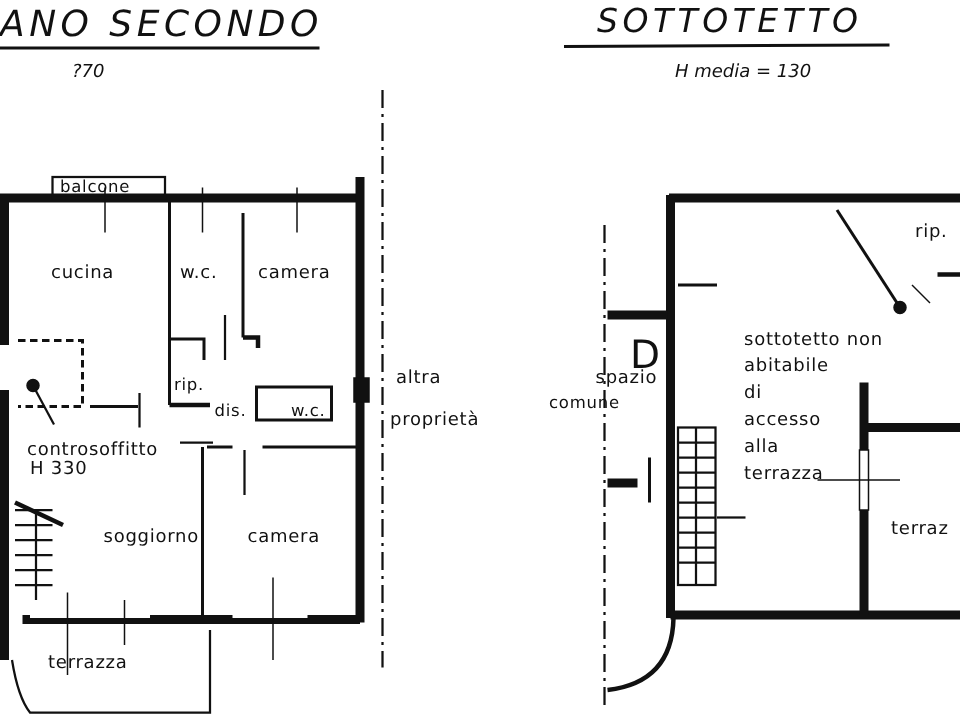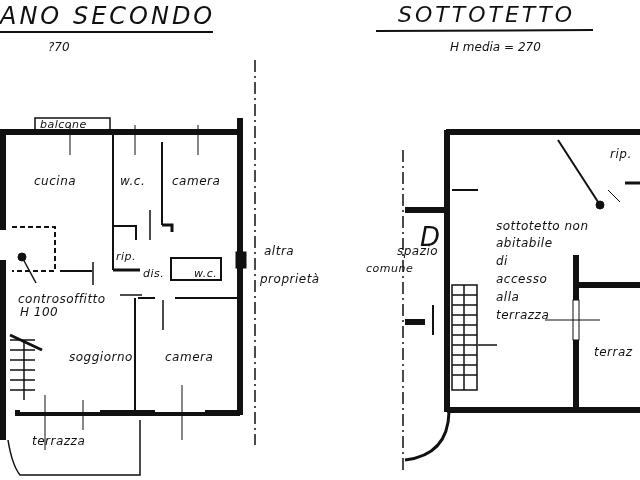--- a/index.html
+++ b/index.html
@@ -1,18 +1,18 @@
 <!DOCTYPE html>
 <html><head>
 <meta charset="utf-8">
 <style>
   html, body { margin:0; padding:0; background:#ffffff; }
   body { width:640px; height:480px; position:relative; overflow:hidden;
          font-family:"DejaVu Sans", sans-serif; color:#111; }
-  .lbl { position:absolute; font-style:italic; white-space:nowrap; color:#111; letter-spacing:0.5px; }
+  .lbl { position:absolute; white-space:nowrap; color:#111; letter-spacing:0.5px; }
   .title { position:absolute; font-style:italic; font-size:24px; letter-spacing:3px; color:#111; white-space:nowrap; }
   .sub { position:absolute; font-style:italic; font-size:12px; color:#111; white-space:nowrap;margin-left:48px; }
   svg { position:absolute; left:0; top:0; }
 </style>
 </head>
 <body>
 
 <svg width="640" height="480" viewBox="0 0 640 480">
   <g stroke="#111" fill="none">
 
@@ -108,31 +108,31 @@
       <line x1="478" y1="345" x2="497" y2="345"></line>
     </g>
 
     <path d="M449 412 Q448 455 405 460" stroke-width="3"></path>
   </g>
 </svg>
 
 <div class="title" style="left:0;top:2px;">ANO SECONDO</div>
 <div class="sub" style="left:0;top:40px;">?70</div>
 <div class="title" style="left:398px;top:2px;font-size:22px;">SOTTOTETTO</div>
-<div class="sub" style="left:402px;top:40px;">H media = 270</div>
+<div class="sub" style="left:402px;top:40px;">H media = 130</div>
 
 <div class="lbl" style="left:40px;top:118px;font-size:11px;">balcone</div>
 <div class="lbl" style="left:34px;top:174px;font-size:12px;">cucina</div>
 <div class="lbl" style="left:120px;top:174px;font-size:12px;">w.c.</div>
 <div class="lbl" style="left:172px;top:174px;font-size:12px;">camera</div>
 <div class="lbl" style="left:116px;top:250px;font-size:11px;">rip.</div>
 <div class="lbl" style="left:143px;top:267px;font-size:11px;">dis.</div>
 <div class="lbl" style="left:194px;top:267px;font-size:11px;">w.c.</div>
 <div class="lbl" style="left:18px;top:292px;font-size:12px;">controsoffitto</div>
-<div class="lbl" style="left:20px;top:305px;font-size:12px;">H 100</div>
+<div class="lbl" style="left:20px;top:305px;font-size:12px;">H 330</div>
 <div class="lbl" style="left:50px;top:350px;font-size:12px;margin-left:19px;">soggiorno</div>
 <div class="lbl" style="left:165px;top:350px;font-size:12px;">camera</div>
 <div class="lbl" style="left:32px;top:434px;font-size:12px;">terrazza</div>
 <div class="lbl" style="left:264px;top:244px;font-size:12px;">altra</div>
 <div class="lbl" style="left:260px;top:272px;font-size:12px;">proprietà</div>
 
 <div class="lbl" style="left:366px;top:244px;font-size:12px;margin-left:31px;">spazio</div>
 <div class="lbl" style="left:366px;top:262px;font-size:11px;">comune</div>
 <div class="lbl" style="left:420px;top:222px;font-size:26px;">D</div>
 <div class="lbl" style="left:610px;top:147px;font-size:12px;">rip.</div>

